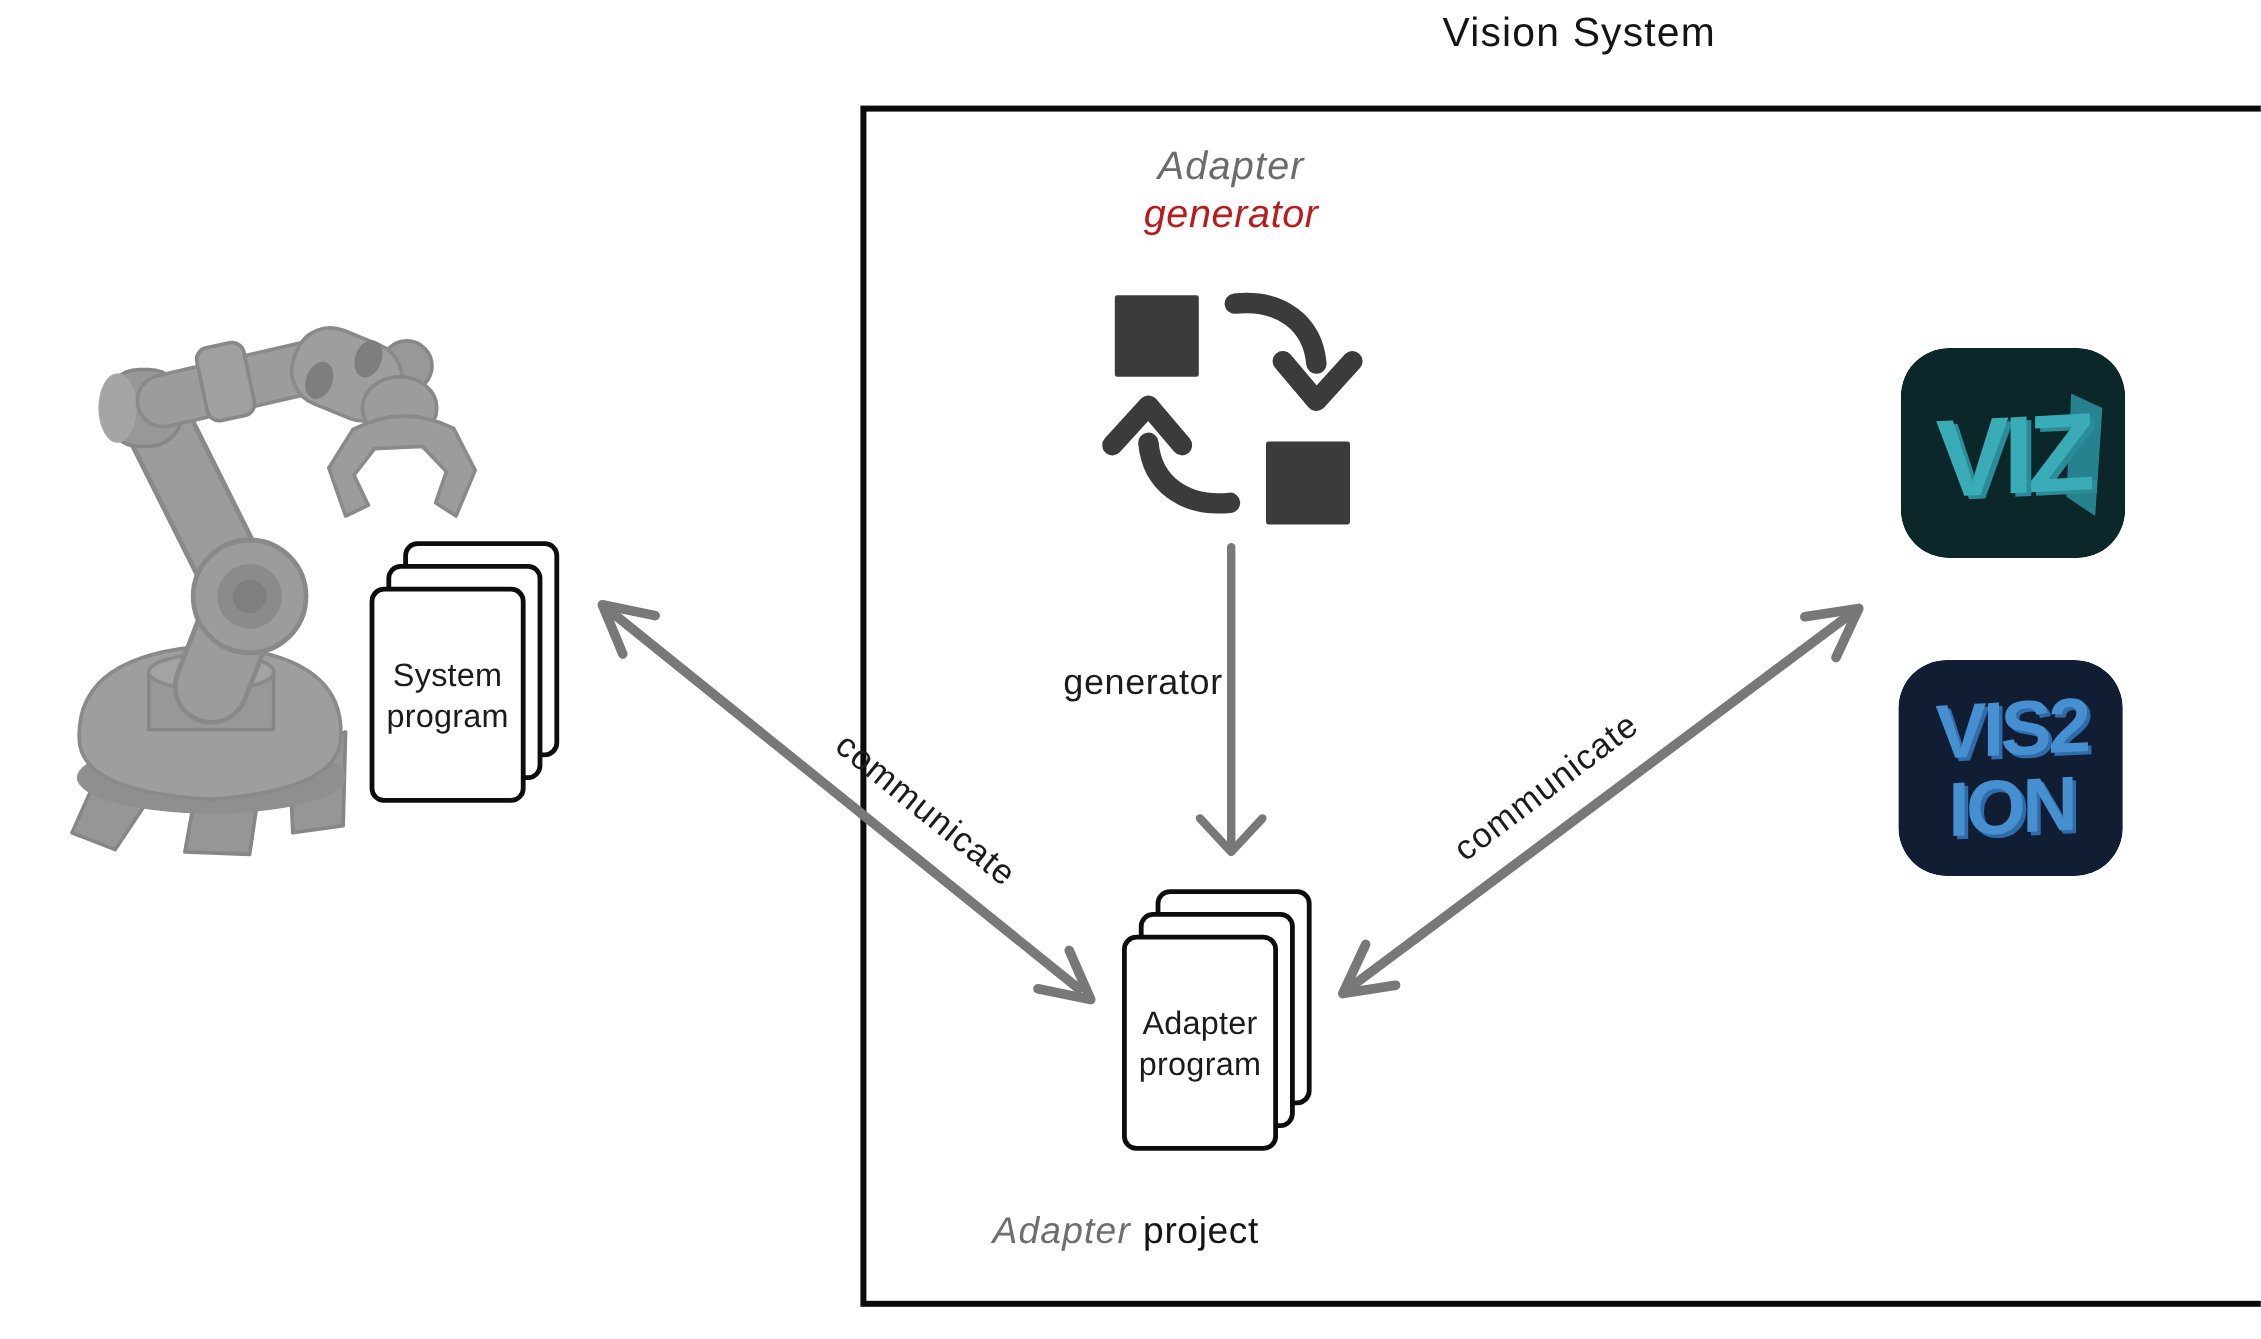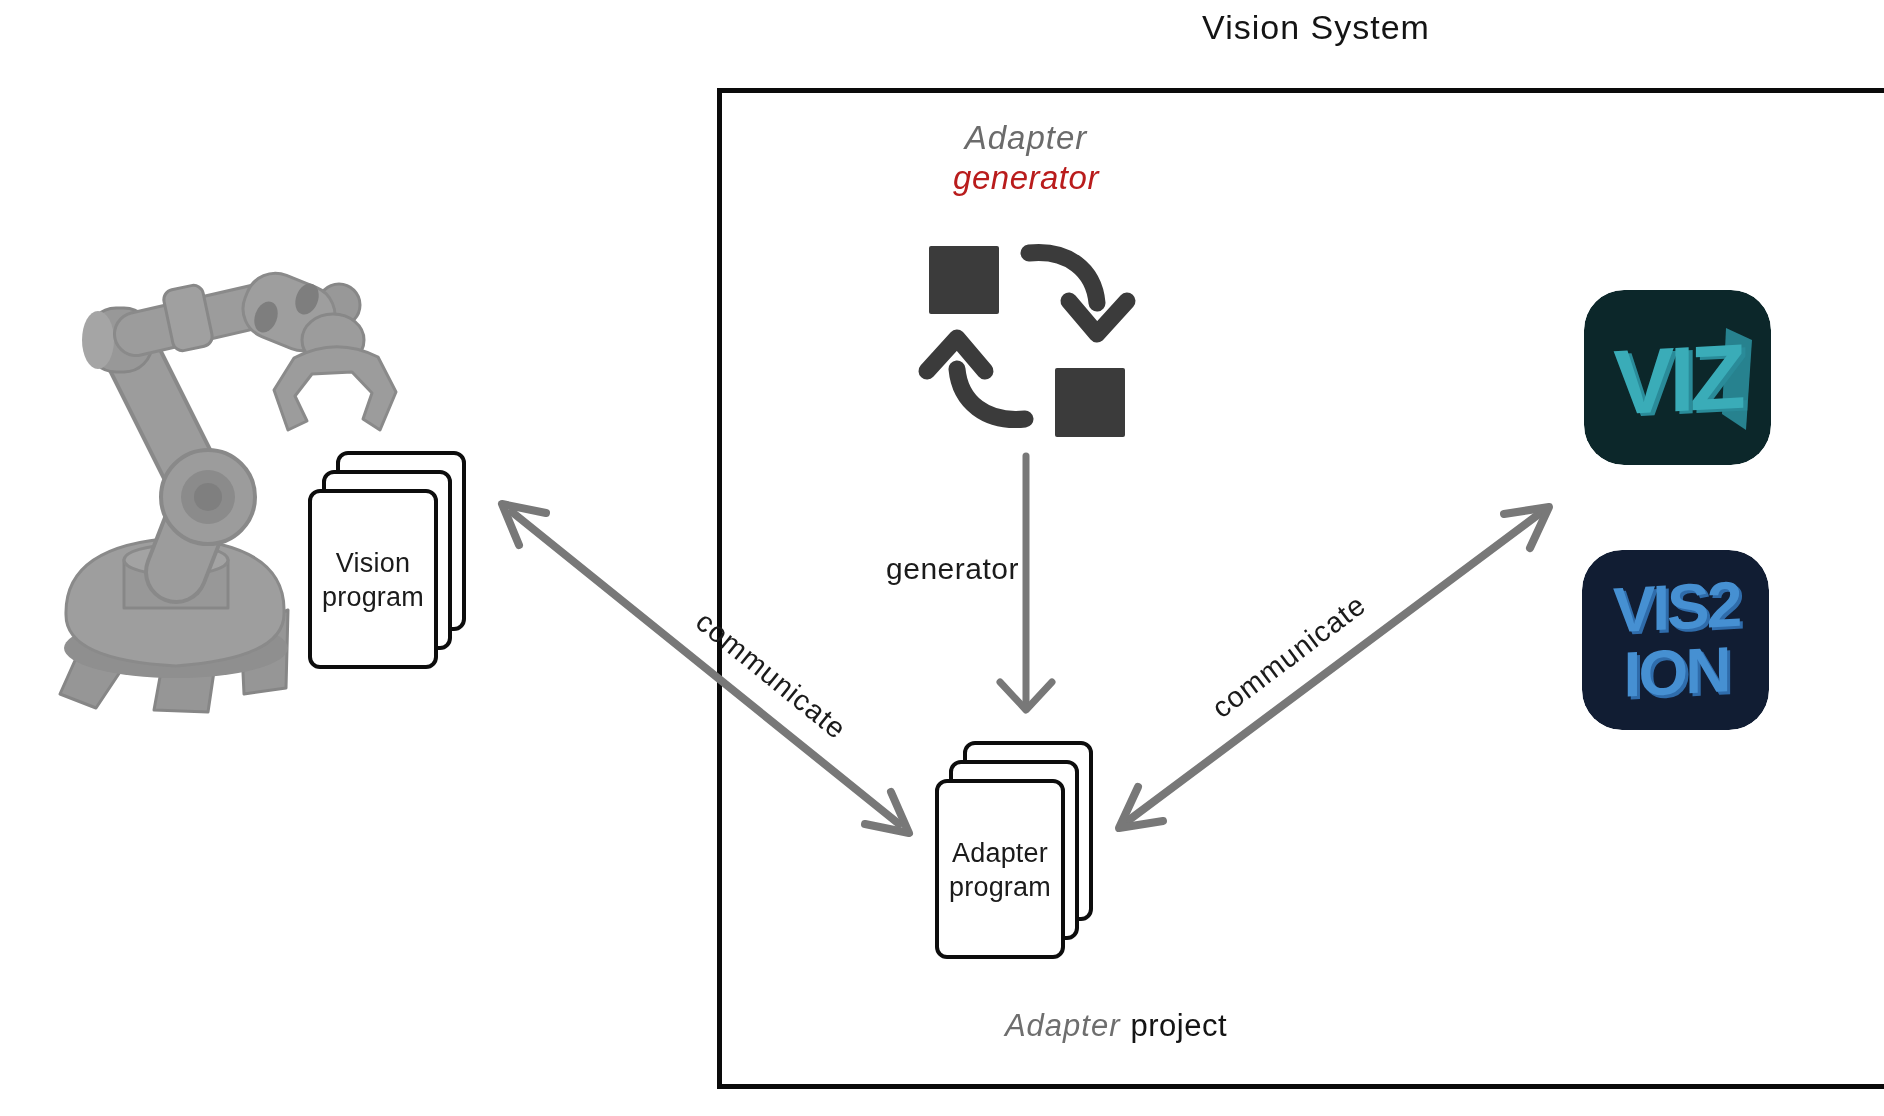--- a/index.html
+++ b/index.html
@@ -20,21 +20,21 @@
   .gen-label .emph{font-style:italic;font-weight:300;color:#474747;opacity:.8;letter-spacing:1px;}
   .gen-label .plain{color:#b91c1c;letter-spacing:.5px;font-style:italic;}
   .generate-label{left:783px;top:552px;width:200px;text-align:right;font-size:30px;color:#1b1b1b;letter-spacing:.5px;}
   .doc-stack .doc{
     position:absolute;width:130px;height:180px;background:#fff;
     border:4px solid #0d0d0d;border-radius:12px;box-sizing:border-box;
   }
   .doc-label{
     position:absolute;text-align:center;font-size:27px;line-height:34px;color:#1b1b1b;letter-spacing:.2px;
   }
-  .project-label{left:791px;top:1008px;width:400px;text-align:right;font-size:31px;}
+  .project-label{left:791px;top:1008px;width:400px;text-align:left;font-size:31px;}
   .project-label .emph{font-style:italic;font-weight:300;color:#4a4a4a;opacity:.8;letter-spacing:1px;margin-right:10px;}
   .project-label .plain{color:#141414;letter-spacing:.5px;}
   .comm-label{
     width:300px;text-align:center;font-size:29px;color:#1b1b1b;letter-spacing:1px;
   }
   .comm-left{left:585px;top:659px;transform:rotate(39deg);}
   .comm-right{left:1103px;top:640px;transform:rotate(-37deg);}
   .logo{border-radius:40px;overflow:hidden;}
   svg text{font-family:"Liberation Sans","DejaVu Sans",sans-serif;}
 </style>
@@ -132,21 +132,21 @@
       <path d="M 1127 821 L 1083 828 L 1102 787"></path>
       <path d="M 1468 514 L 1513 507 L 1494 548"></path>
     </g>
   </svg>
 
   <div class="abs doc-stack" style="left:0;top:0">
     <div class="doc" style="left:300px;top:451px"></div>
     <div class="doc" style="left:286px;top:470px"></div>
     <div class="doc" style="left:272px;top:489px"></div>
     <div class="doc-label" style="left:272px;top:546px;width:130px">
-      <div>Vision</div>
+      <div>System</div>
       <div>program</div>
     </div>
   </div>
 
   <div class="abs doc-stack" style="left:0;top:0">
     <div class="doc" style="left:927px;top:741px"></div>
     <div class="doc" style="left:913px;top:760px"></div>
     <div class="doc" style="left:899px;top:779px"></div>
     <div class="doc-label" style="left:899px;top:836px;width:130px">
       <div>Adapter</div>

